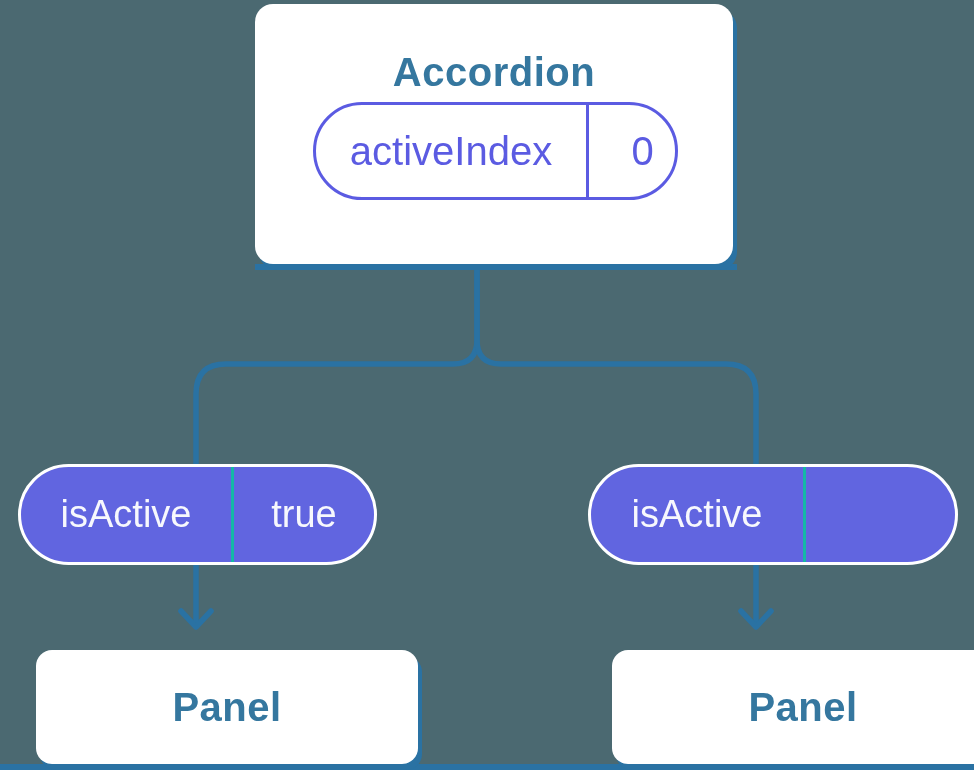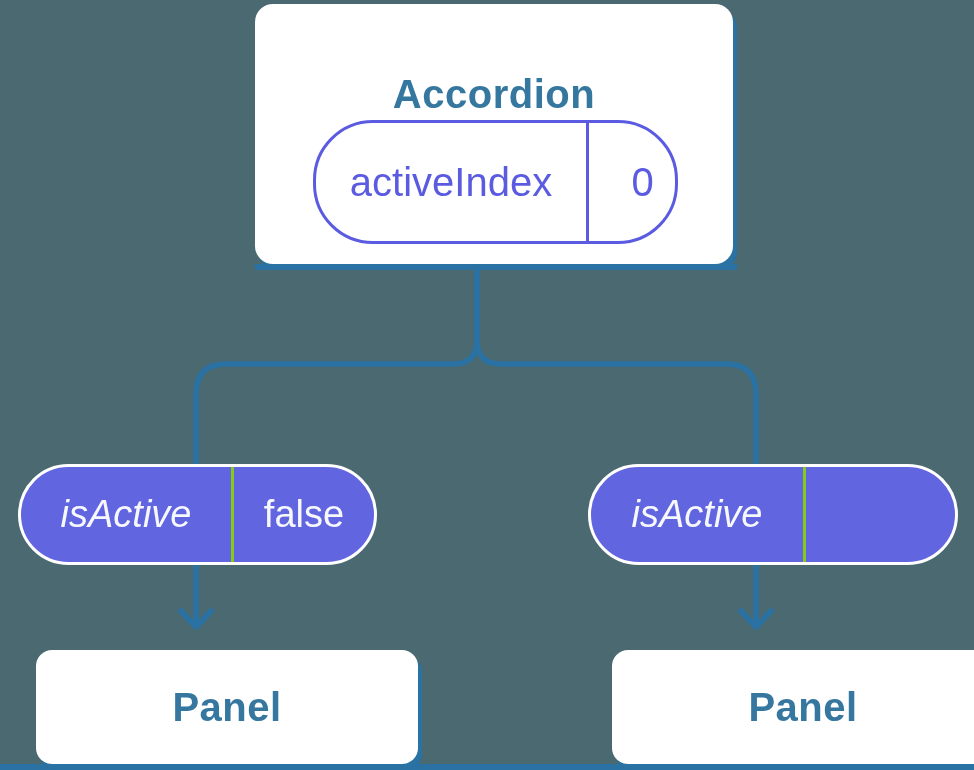--- a/index.html
+++ b/index.html
@@ -44,55 +44,54 @@
     color: #35779f;
     font-size: 40px;
     font-weight: 600;
     letter-spacing: 0.5px;
     white-space: nowrap;
   }
   .accordion-node .node-title {
     position: absolute;
     left: 0; right: 0; top: 46px;
     text-align: center;
-    margin-top: 22px;
   }
   .pill {
     position: absolute;
     display: grid;
     box-sizing: border-box;
     align-items: stretch;
   }
   .pill .cell {
     display: flex;
     align-items: center;
     justify-content: center;
     white-space: nowrap;
   }
   .pill-outline {
-    left: 313px; top: 120px;
-    width: 365px; height: 124px;
+    left: 313px; top: 102px;
+    width: 365px; height: 98px;
     background: #ffffff;
     border: 3px solid #5b5be2;
     border-radius: 60px;
     grid-template-columns: 273px 1fr;
     color: #5b5be2;
     font-size: 40px;
     gap: 21px;
   }
   .pill-outline .cell-name { border-right: 3px solid #5b5be2; }
   .pill-filled {
     background: #6165e0;
     border: 3px solid #ffffff;
     border-radius: 54px;
     color: #f7f8fd;
     font-size: 38px;
     height: 101px;
   }
-  .pill-filled .cell-name { border-right: 3px solid #84cc16; font-style: italic; }
+  .pill-filled .cell-name { border-right: 3px solid #14b8a6; }
   .pill-left {
     left: 18px; top: 464px;
     width: 359px;
     grid-template-columns: 213px 1fr;
   }
   .pill-right {
     left: 588px; top: 464px;
     width: 370px;
     grid-template-columns: 215px 1fr;
   }
@@ -132,21 +131,21 @@
     <div class="node-title">Accordion</div>
   </div>
 
   <div class="pill pill-outline">
     <div class="cell cell-name">activeIndex</div>
     <div class="cell cell-value">0</div>
   </div>
 
   <div class="pill pill-filled pill-left">
     <div class="cell cell-name">isActive</div>
-    <div class="cell cell-value">false</div>
+    <div class="cell cell-value">true</div>
   </div>
 
   <div class="pill pill-filled pill-right">
     <div class="cell cell-name">isActive</div>
   </div>
 
   <div class="bottom-rule"></div>
 
   <div class="node panel-node panel-left">
     <div class="node-title">Panel</div>

